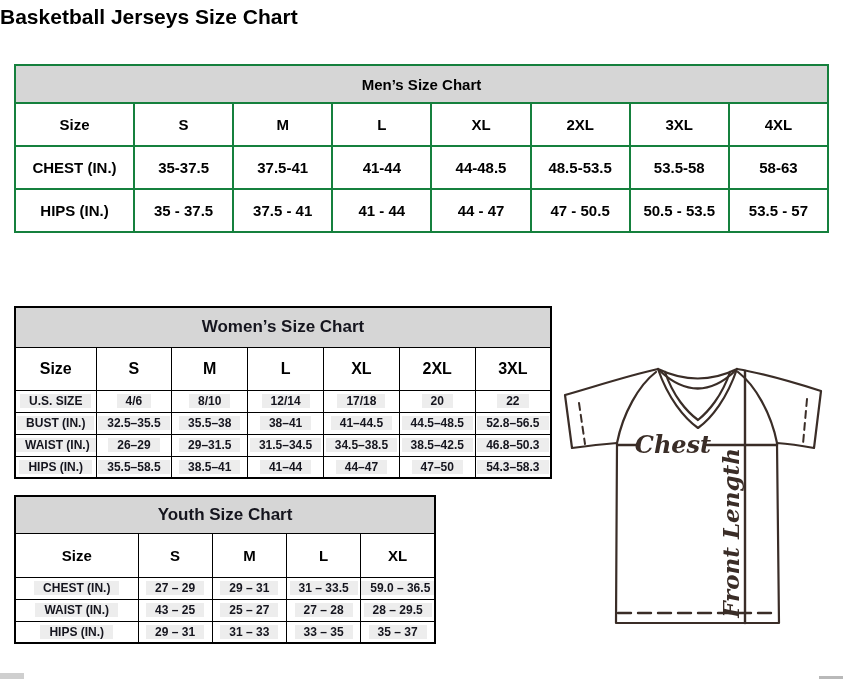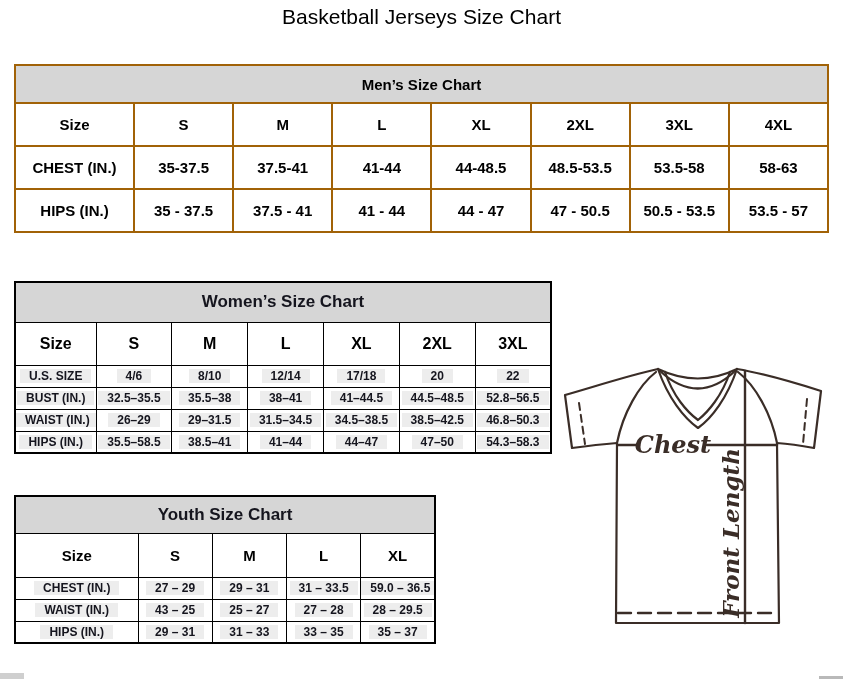--- a/index.html
+++ b/index.html
@@ -2,41 +2,41 @@
 <html><head>
 <meta charset="utf-8">
 <style>
   html,body { margin:0; padding:0; background:#ffffff; }
   .page {
     position:relative; width:843px; height:679px; background:#ffffff;
     font-family:"Liberation Sans", sans-serif; overflow:hidden;
   }
   .title {
     position:absolute; top:5px; left:0; width:100%; margin:0;
-    text-align:center; font-size:21px; font-weight:normal; color:#000;
+    text-align:left; font-size:21px; font-weight:bold; color:#000;
   }
   table {
     position:absolute; border-collapse:collapse; table-layout:fixed;
     background:#fff;
   }
   th, td {
     text-align:center; vertical-align:middle; padding:0;
     white-space:nowrap; overflow:hidden;
   }
   .band { background:#d6d6d6; font-size:17px; font-weight:bold; color:#000; }
 
   
   .men { left:14px; top:64px; width:815px; border:2px solid #000; }
-  .men th, .men td { border:2px solid #a16207; font-size:15px; font-weight:bold; color:#000; }
+  .men th, .men td { border:2px solid #15803d; font-size:15px; font-weight:bold; color:#000; }
   .men tr.bandrow  { height:38px; }
   .men tr.sizerow  { height:43px; }
   .men tr.datarow  { height:43px; }
 
   
-  .women { left:14px; top:281px; width:538px; border:2px solid #000; }
+  .women { left:14px; top:306px; width:538px; border:2px solid #000; }
   .women th, .women td { border:1.5px solid #000; font-weight:bold; color:#15151e; }
   .women tr.bandrow { height:40px; }
   .women tr.sizerow { height:43px; }
   .women tr.sizerow td { font-size:16px; color:#000; }
   .women tr.datarow { height:22px; }
   .women tr.datarow td { font-size:12px; }
 
   
   .youth { left:14px; top:495px; width:422px; border:2px solid #000; }
   .youth th, .youth td { border:1.5px solid #000; font-weight:bold; color:#15151e; }

